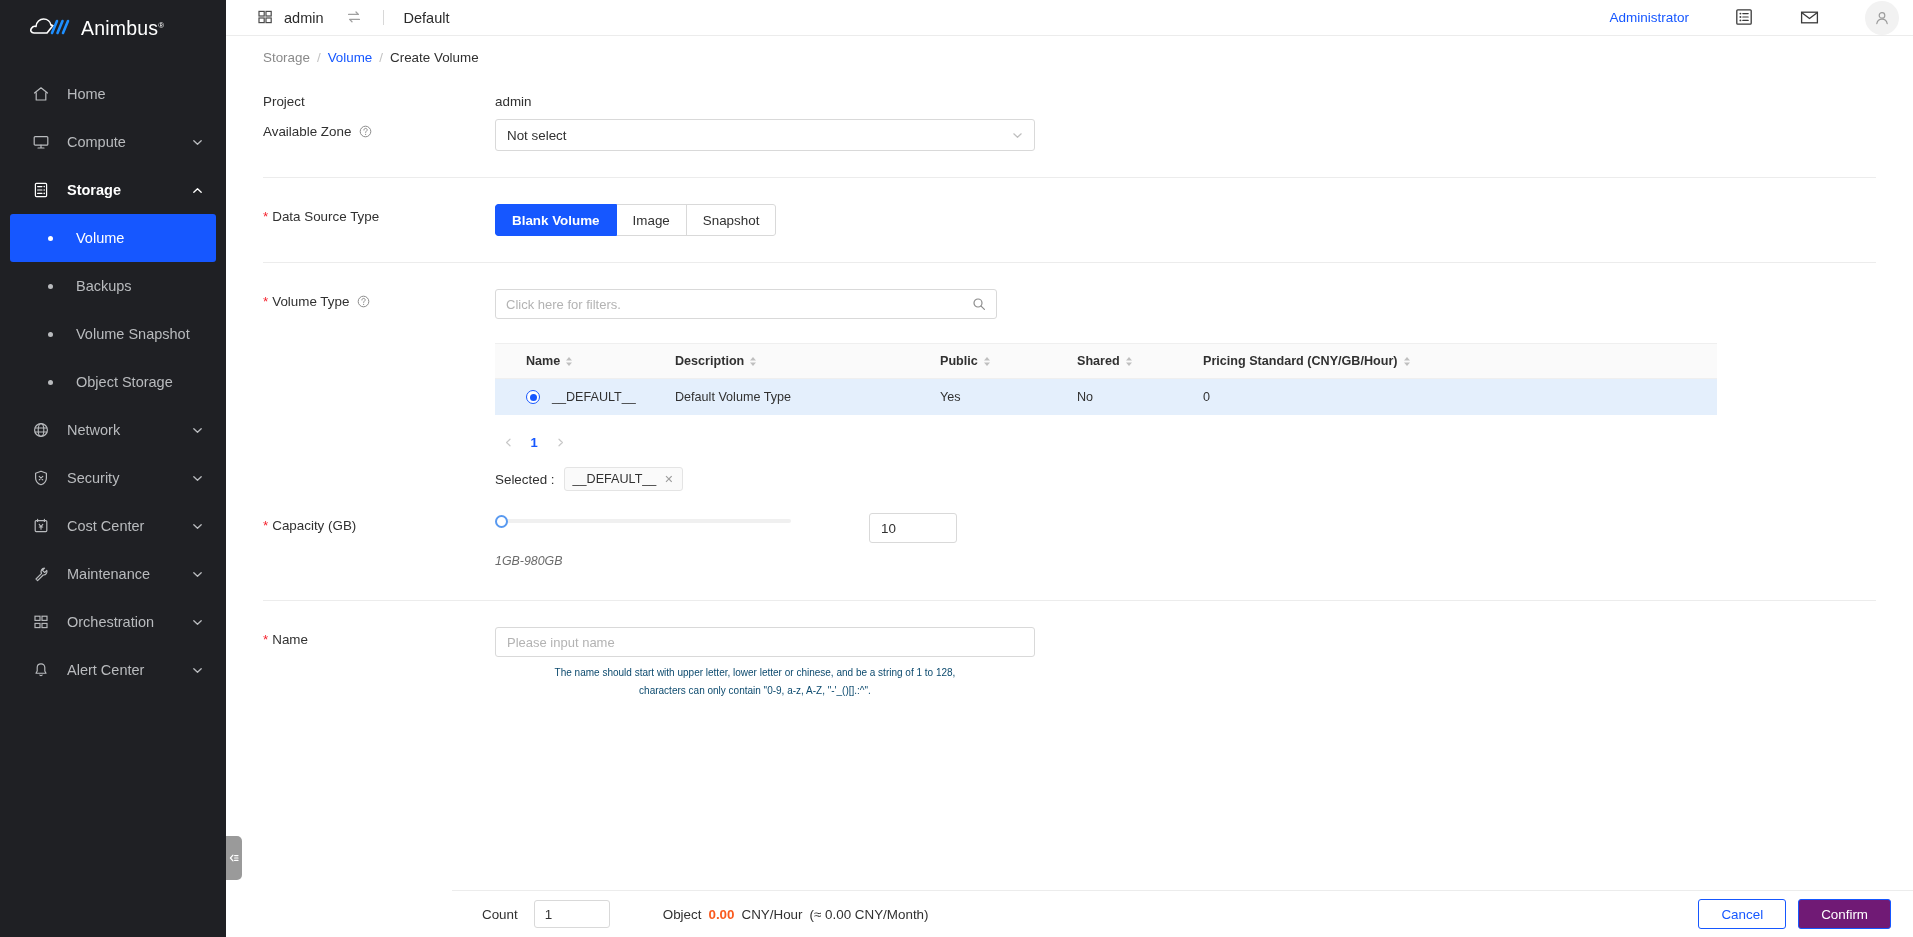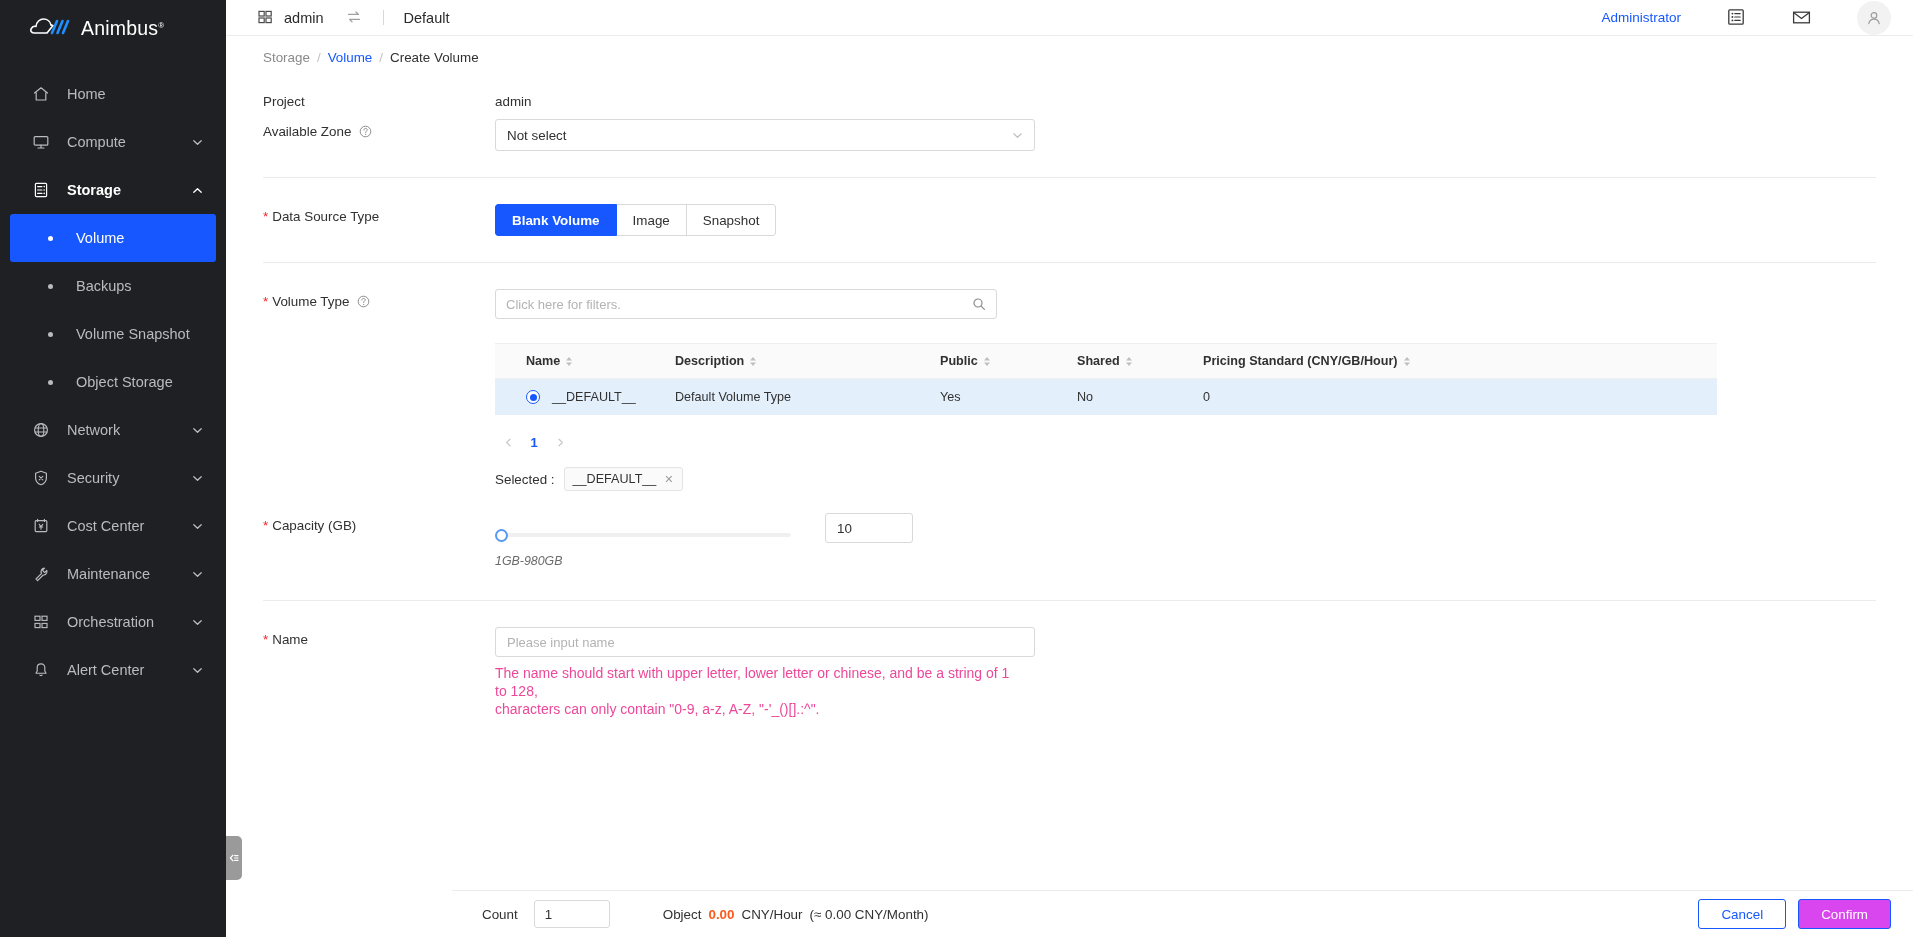--- a/index.html
+++ b/index.html
@@ -96,21 +96,21 @@
     background: #ffffff;
   }
   .tb-left { display: flex; align-items: center; padding-left: 32px; gap: 0; }
   .tb-grid { width: 16px; height: 16px; margin-right: 10px; display:inline-flex; }
   .tb-proj { font-size: 14.5px; color: #2b2b2b; }
   .tb-swap { margin-left: 22px; width: 17px; height: 17px; display:inline-flex; cursor:pointer;}
   .tb-div { margin: 0 20px; width: 1px; height: 15px; background: #d8d8d8; }
   .tb-default { font-size: 14.5px; color: #2b2b2b; }
   .tb-right {
     margin-left: auto; display: flex; align-items: center;
-    padding-right: 22px; gap: 12px;
+    padding-right: 14px; gap: 12px;
   }
   .tb-admin { color: #1657ff; font-size: 13.5px; margin-right: 34px; cursor: pointer;}
   .tb-icon { width: 19px; height: 19px; margin-right: 34px; cursor:pointer; display:inline-flex;}
   .tb-avatar {
     width: 34px; height: 34px; border-radius: 50%;
     background: #f2f2f2; display: flex; align-items: center; justify-content: center;
     cursor: pointer;
   }
 
   .content {
@@ -238,21 +238,21 @@
   .selected-line { display: flex; align-items: center; margin-top: 12px; }
   .selected-label { font-size: 13.4px; color: #313131; margin-right: 9px; }
   .tag {
     height: 24px; border: 1px solid #e4e4e4; border-radius: 3px;
     background: #fafafa;
     display: inline-flex; align-items: center; gap: 8px;
     padding: 0 8px; font-size: 12.6px; color: #313131;
   }
   .tag .x { color: #9c9c9c; cursor: pointer; font-size: 11px; }
 
-  .cap-wrap { display: flex; align-items: flex-end; }
+  .cap-wrap { display: flex; align-items: flex-start; gap: 44px; }
   .slider { width: 296px; position: relative; height: 16px; display: flex; align-items: center; }
   .slider .track {
     position: absolute; left: 0; right: 0; height: 4px;
     background: #f0f0f0; border-radius: 2px;
   }
   .slider .knob {
     position: absolute; left: 0px; width: 13px; height: 13px;
     border-radius: 50%; background: #fff; border: 2px solid #5899f0;
     cursor: pointer;
   }
@@ -268,22 +268,22 @@
   }
 
   .text-input {
     width: 540px; height: 30px;
     border: 1px solid #d9d9d9; border-radius: 3px;
     display: flex; align-items: center; padding: 0 11px;
     background: #fff;
   }
   .text-input .ph { font-size: 13px; color: #b3b3b3; }
   .name-help {
-    font-size: 14px; color: #ec4899; line-height: 18px;
-    margin-top: 7px; max-width: 520px;
+    font-size: 10px; color: #0c4a6e; line-height: 18px;
+    margin-top: 7px; max-width: 520px; text-align: center;
   }
 
   
   .footer {
     position: absolute; left: 226px; right: 0; bottom: 0;
     height: 47px;
     background: #ffffff;
     border-top: 1px solid #ececec;
     display: flex; align-items: center;
     padding: 0 22px 0 30px;
@@ -299,21 +299,21 @@
   .f-price { margin-left: 53px; display: flex; align-items: center; gap: 7px; font-size: 13.4px; color:#313131;}
   .f-amount { color: #fa5a1e; font-weight: bold; }
   .f-month { color: #313131; }
   .f-actions { margin-left: auto; display: flex; align-items: center; gap: 12px; }
   .btn {
     height: 30px; padding: 0 22px; border-radius: 3px;
     display: flex; align-items: center; justify-content: center;
     font-size: 13.4px; cursor: pointer;
   }
   .btn-cancel { background: #fff; border: 1px solid #1657ff; color: #1657ff; }
-  .btn-confirm { background: #d946ef; border: 1px solid #1657ff; color: #fff; }
+  .btn-confirm { background: #701a75; border: 1px solid #1657ff; color: #fff; }
 </style>
 </head>
 <body>
 
 <div class="app">
 
   <div class="sidebar">
     <div class="logo-area">
       <span class="logo-mark">
         <svg width="42" height="28" viewBox="0 0 42 28">

